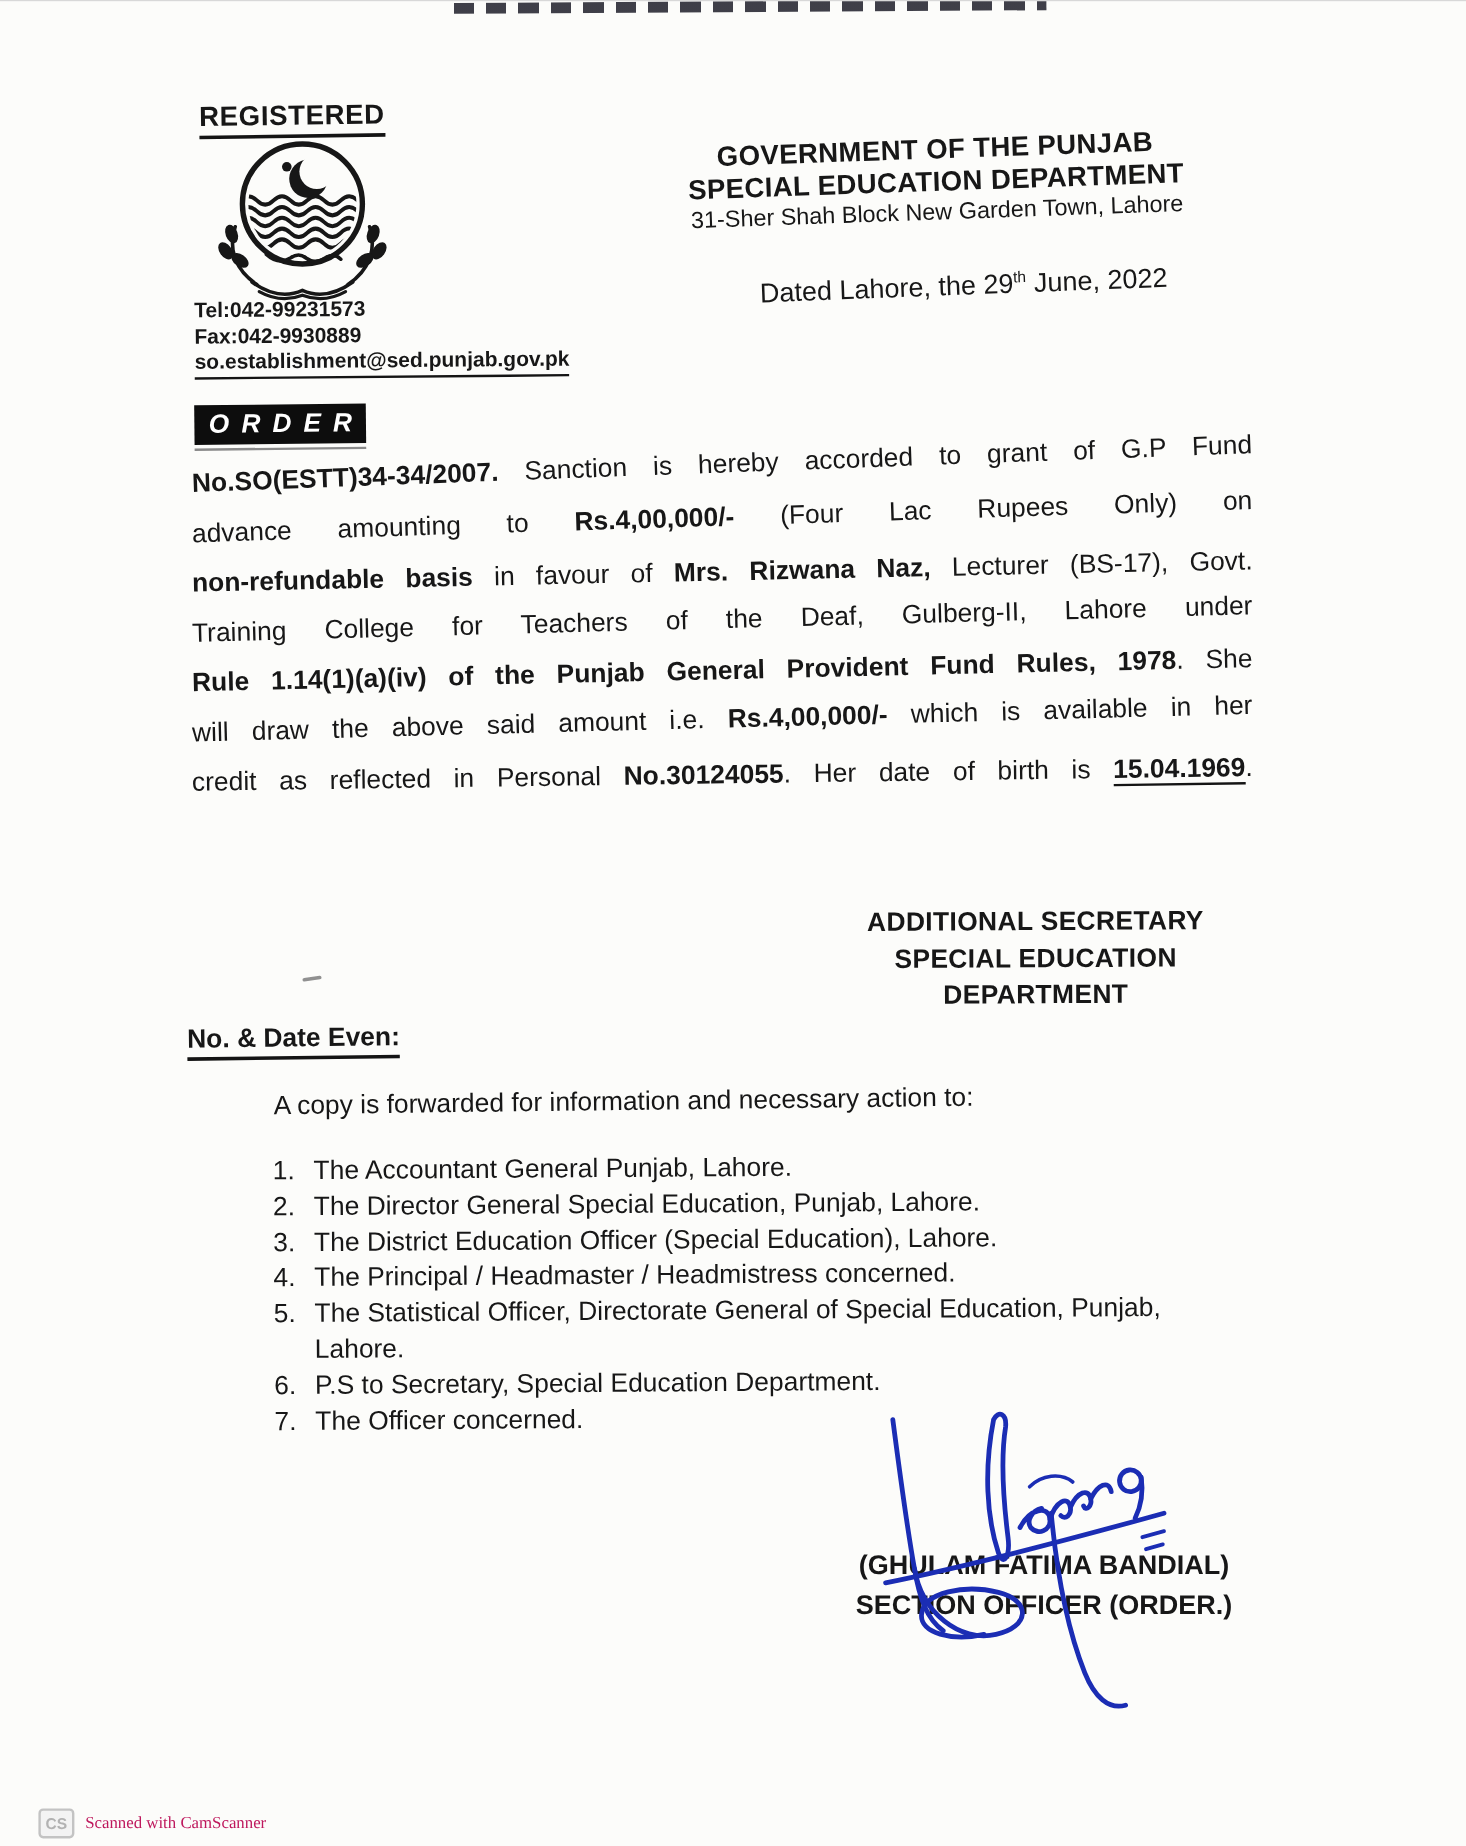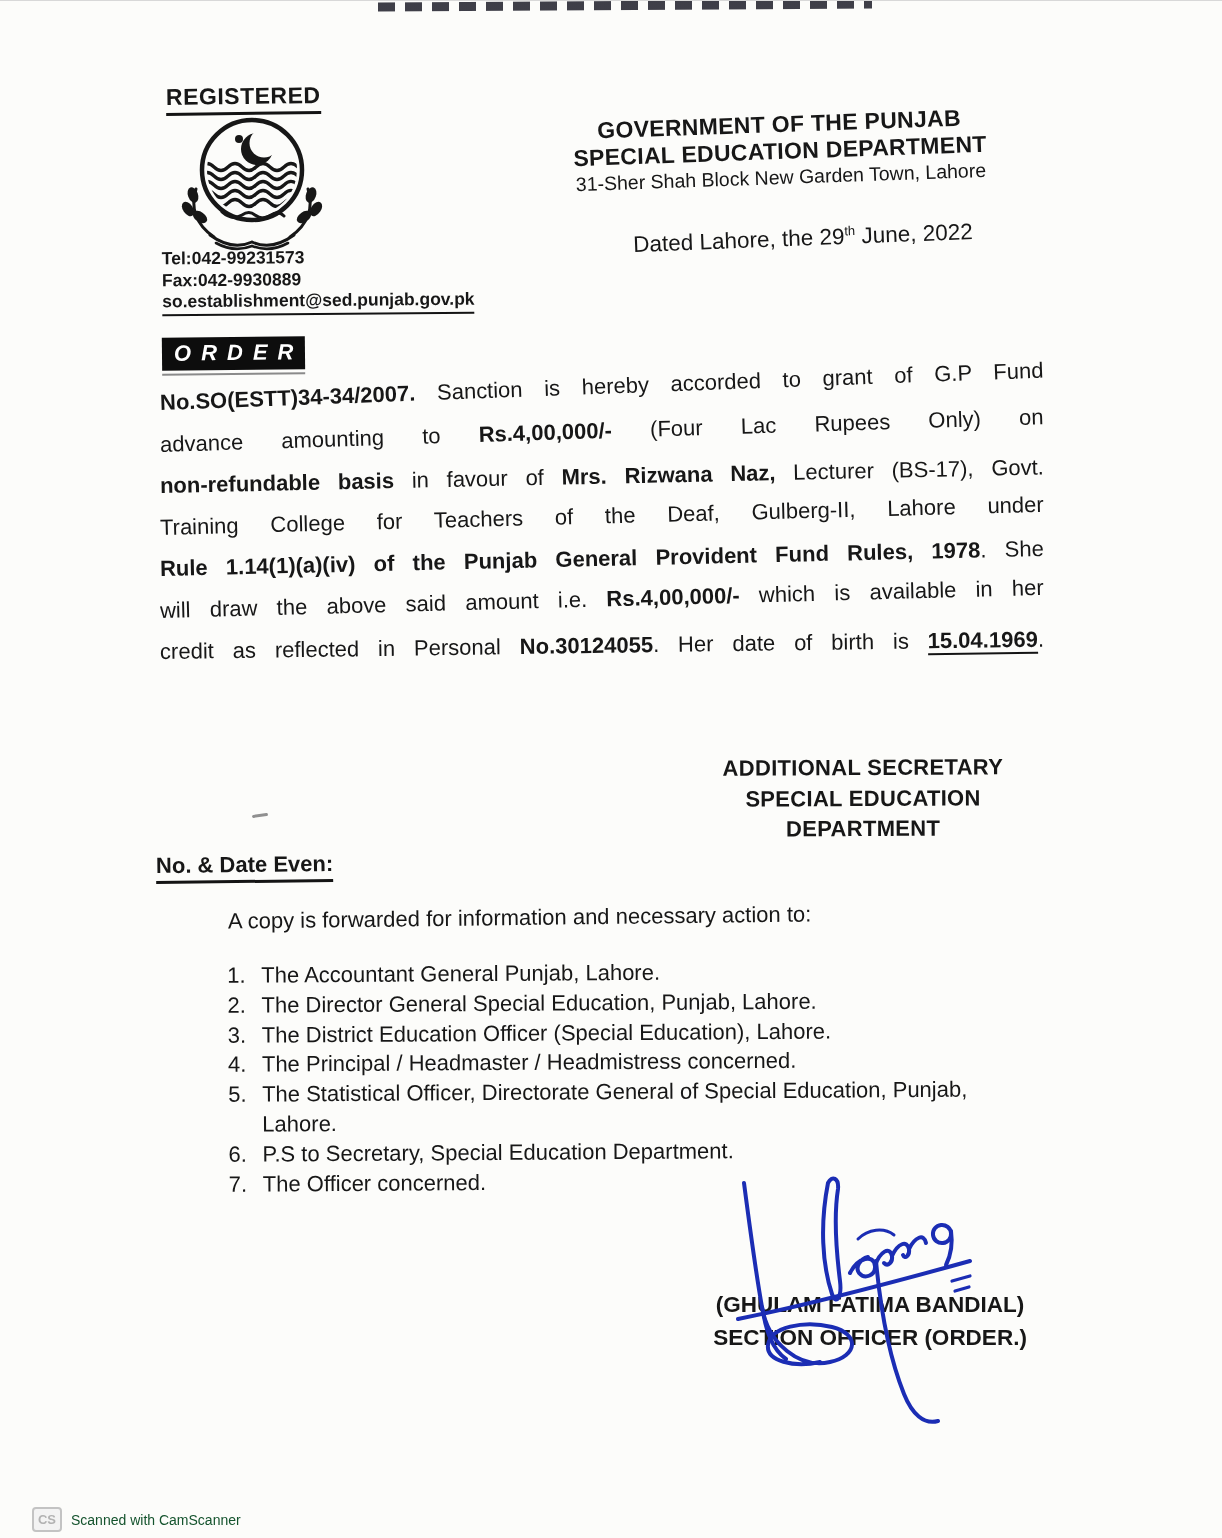--- a/index.html
+++ b/index.html
@@ -92,21 +92,21 @@
   }
   .sig-ink{position:absolute;left:708px;top:1168px;width:290px;height:280px;z-index:2;}
   .footer{
     position:absolute;left:8px;top:1506px;display:flex;align-items:center;gap:9px;padding-left:24px;
   }
   .cs-badge{
     width:26px;height:21px;border:2px solid #c3c3c3;border-radius:4px;
     background:#f3f3f3;color:#b2b2b2;font-weight:bold;font-size:13px;
     display:flex;align-items:center;justify-content:center;
   }
-  .footer-text{font-size:14px;color:#14532d;}
+  .footer-text{font-size:14px;color:#be185d;font-family:Liberation Serif, serif;}
 </style>
 </head>
 <body>
 
 <div class="page">
 
   <div class="top-artifact"></div>
 
   <div class="registered">REGISTERED</div>
 

